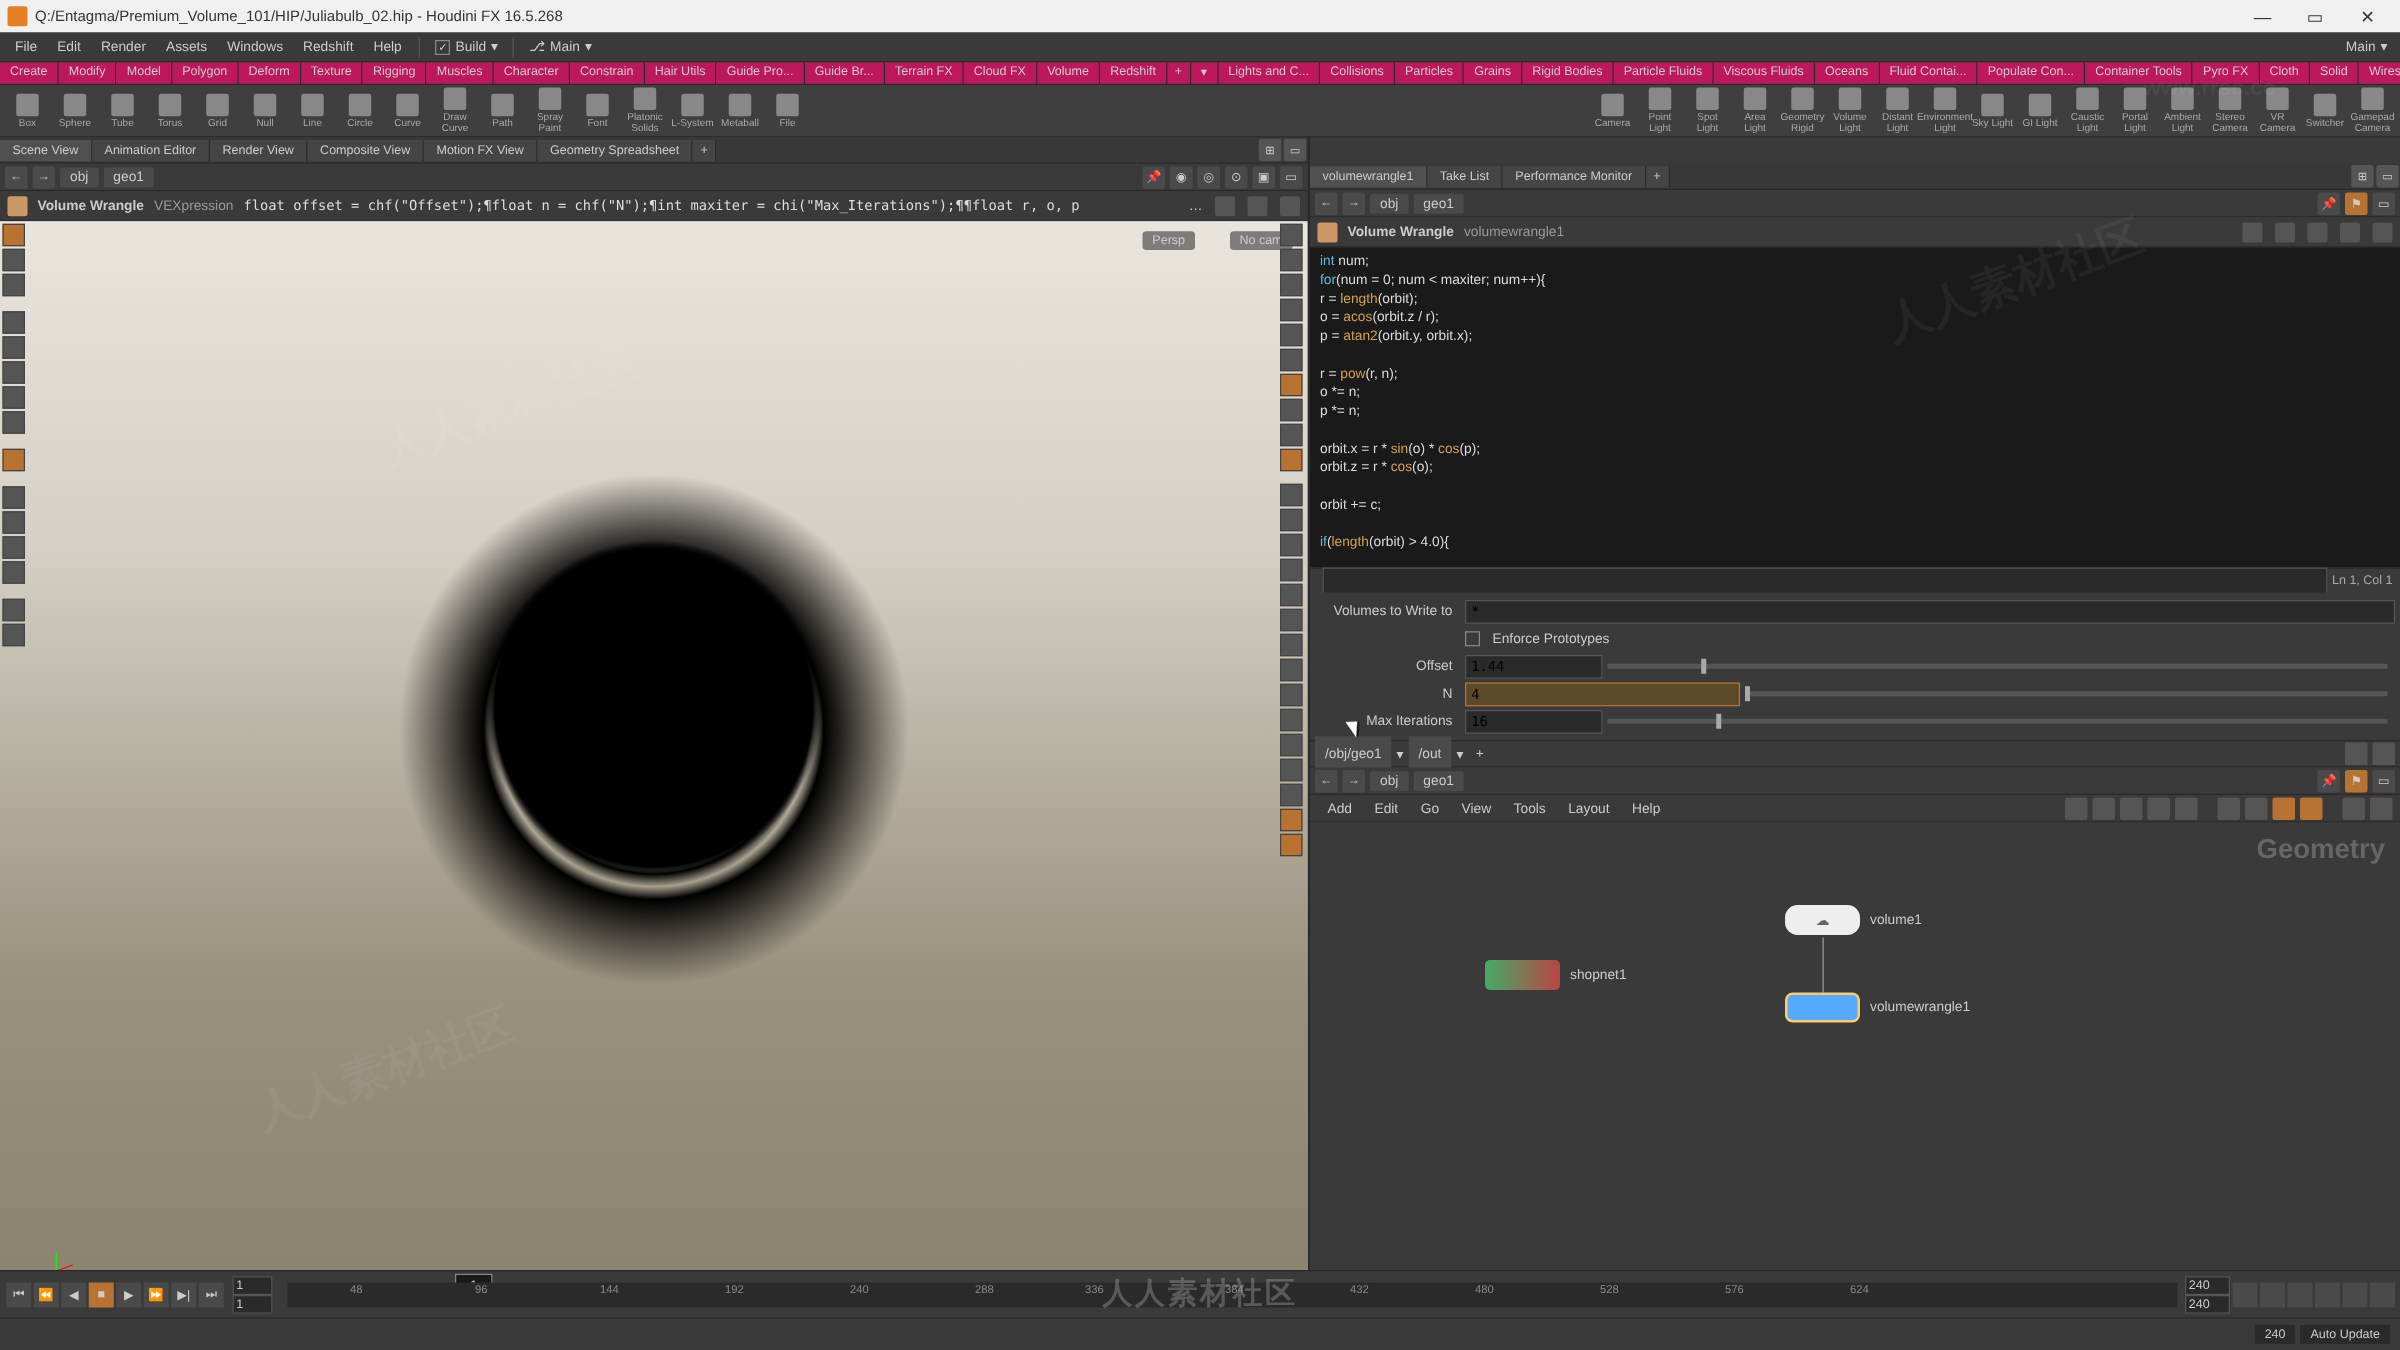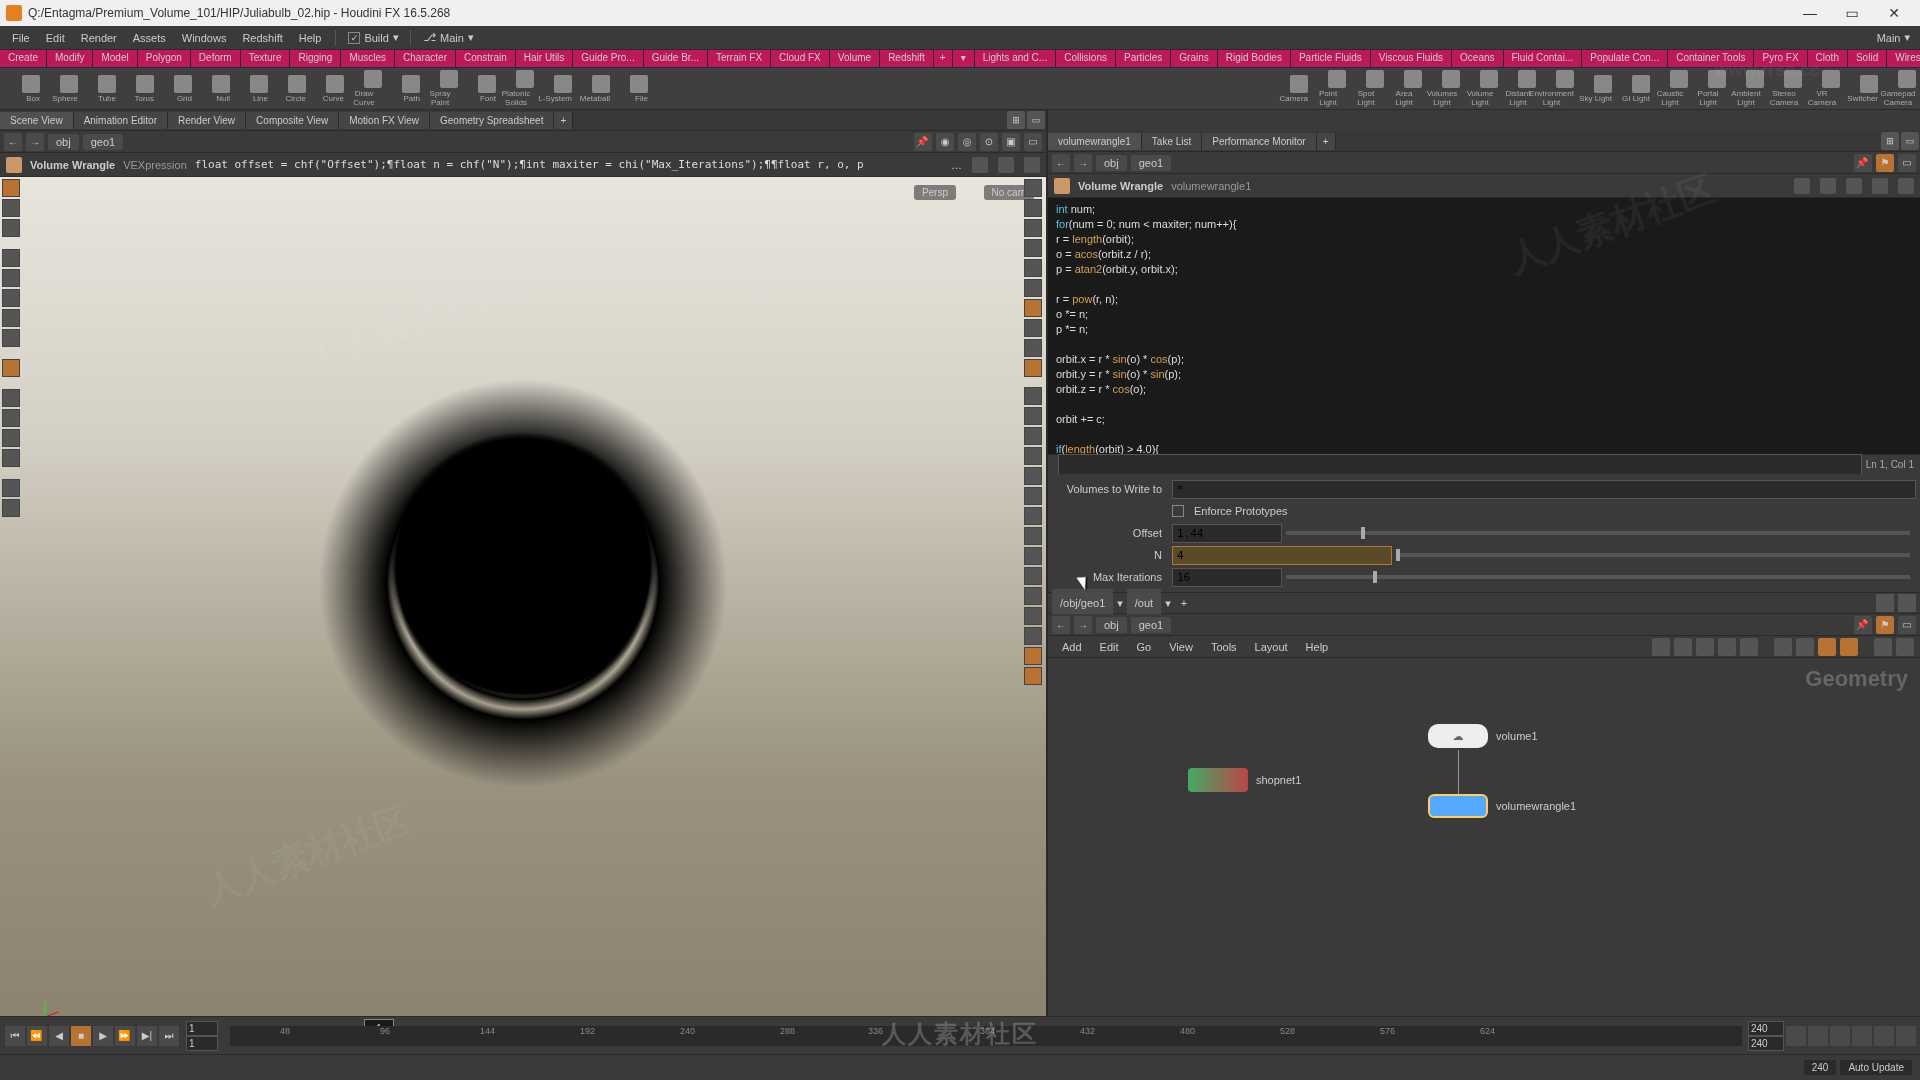--- a/index.html
+++ b/index.html
@@ -14,21 +14,21 @@
 .menubar .mitem { padding:3px 8px; cursor:pointer; }
 .menubar .sep { width:1px; height:16px; background:#555; margin:0 6px; }
 .menubar .build { display:flex; align-items:center; gap:4px; padding:2px 6px; }
 .menubar .chk { display:inline-block; width:12px; height:12px; border:1px solid #888; text-align:center; line-height:10px; font-size:9px; }
 .menubar .main { display:flex; align-items:center; gap:4px; padding:2px 6px; }
 .shelftabs { height:18px; background:#383838; display:flex; border-bottom:1px solid #2a2a2a; }
 .shelftabs .stab { padding:2px 8px; background:#be185d; border-right:1px solid #2a2a2a; font-size:10px; cursor:pointer; white-space:nowrap; }
 .shelftabs .stab.add { padding:2px 6px; }
 .shelftabs .spacer { flex:1; }
 .shelficons { height:42px; background:#3f3f3f; display:flex; align-items:center; padding:2px 4px; gap:2px; border-bottom:1px solid #2a2a2a; }
-.shelficons .tool { width:36px; height:38px; display:flex; flex-direction:column; align-items:flex-end; justify-content:center; cursor:pointer; }
+.shelficons .tool { width:36px; height:38px; display:flex; flex-direction:column; align-items:center; justify-content:center; cursor:pointer; }
 .shelficons .tool .ico { width:18px; height:18px; background:#888; border-radius:2px; margin-bottom:1px; }
 .shelficons .tool .lbl { font-size:8px; color:#aaa; text-align:center; }
 .panetabs { height:21px; background:#383838; display:flex; border-bottom:1px solid #2a2a2a; align-items:center; }
 .panetabs .ptab { padding:3px 10px; background:#454545; border-right:1px solid #2a2a2a; font-size:10px; cursor:pointer; }
 .panetabs .ptab.active { background:#505050; }
 .panetabs .ptab.add { padding:3px 6px; }
 .panetabs .spacer { flex:1; }
 .panetabs .pbtn { width:18px; height:18px; margin:0 1px; background:#555; border-radius:2px; cursor:pointer; display:flex; align-items:center; justify-content:center; font-size:9px; }
 .pathbar { height:22px; background:#3a3a3a; display:flex; align-items:center; padding:0 4px; gap:4px; border-bottom:1px solid #2a2a2a; }
 .pathbar .nbtn { width:18px; height:18px; background:#4a4a4a; border-radius:2px; cursor:pointer; display:flex; align-items:center; justify-content:center; font-size:10px; }
@@ -282,21 +282,21 @@
       <div class="tool">
         <div class="ico"></div>
         <div class="lbl">Spot Light</div>
       </div>
       <div class="tool">
         <div class="ico"></div>
         <div class="lbl">Area Light</div>
       </div>
       <div class="tool">
         <div class="ico"></div>
-        <div class="lbl">Volumes Light</div>
+        <div class="lbl">Geometry Rigid</div>
       </div>
       <div class="tool">
         <div class="ico"></div>
         <div class="lbl">Volume Light</div>
       </div>
       <div class="tool">
         <div class="ico"></div>
         <div class="lbl">Distant Light</div>
       </div>
       <div class="tool">
@@ -482,21 +482,20 @@
         <div><span class="kw">for</span>(num = 0; num &lt; maxiter; num++){</div>
         <div>    r = <span class="fn">length</span>(orbit);</div>
         <div>    o = <span class="fn">acos</span>(orbit.z / r);</div>
         <div>    p = <span class="fn">atan2</span>(orbit.y, orbit.x);</div>
         <div>&nbsp;</div>
         <div>    r = <span class="fn">pow</span>(r, n);</div>
         <div>    o *= n;</div>
         <div>    p *= n;</div>
         <div>&nbsp;</div>
         <div>    orbit.x = r * <span class="fn">sin</span>(o) * <span class="fn">cos</span>(p);</div>
-        <div>    orbit.y = r * <span class="fn">sin</span>(o) * <span class="fn">sin</span>(p);</div>
         <div>    orbit.z = r * <span class="fn">cos</span>(o);</div>
         <div>&nbsp;</div>
         <div>    orbit += c;</div>
         <div>&nbsp;</div>
         <div>    <span class="kw">if</span>(<span class="fn">length</span>(orbit) &gt; 4.0){</div>
       </div>
     <div class="statusline">
       <div class="searchbox" style="flex:1"></div>
       <span class="pos">Ln 1, Col 1</span>
     </div>

